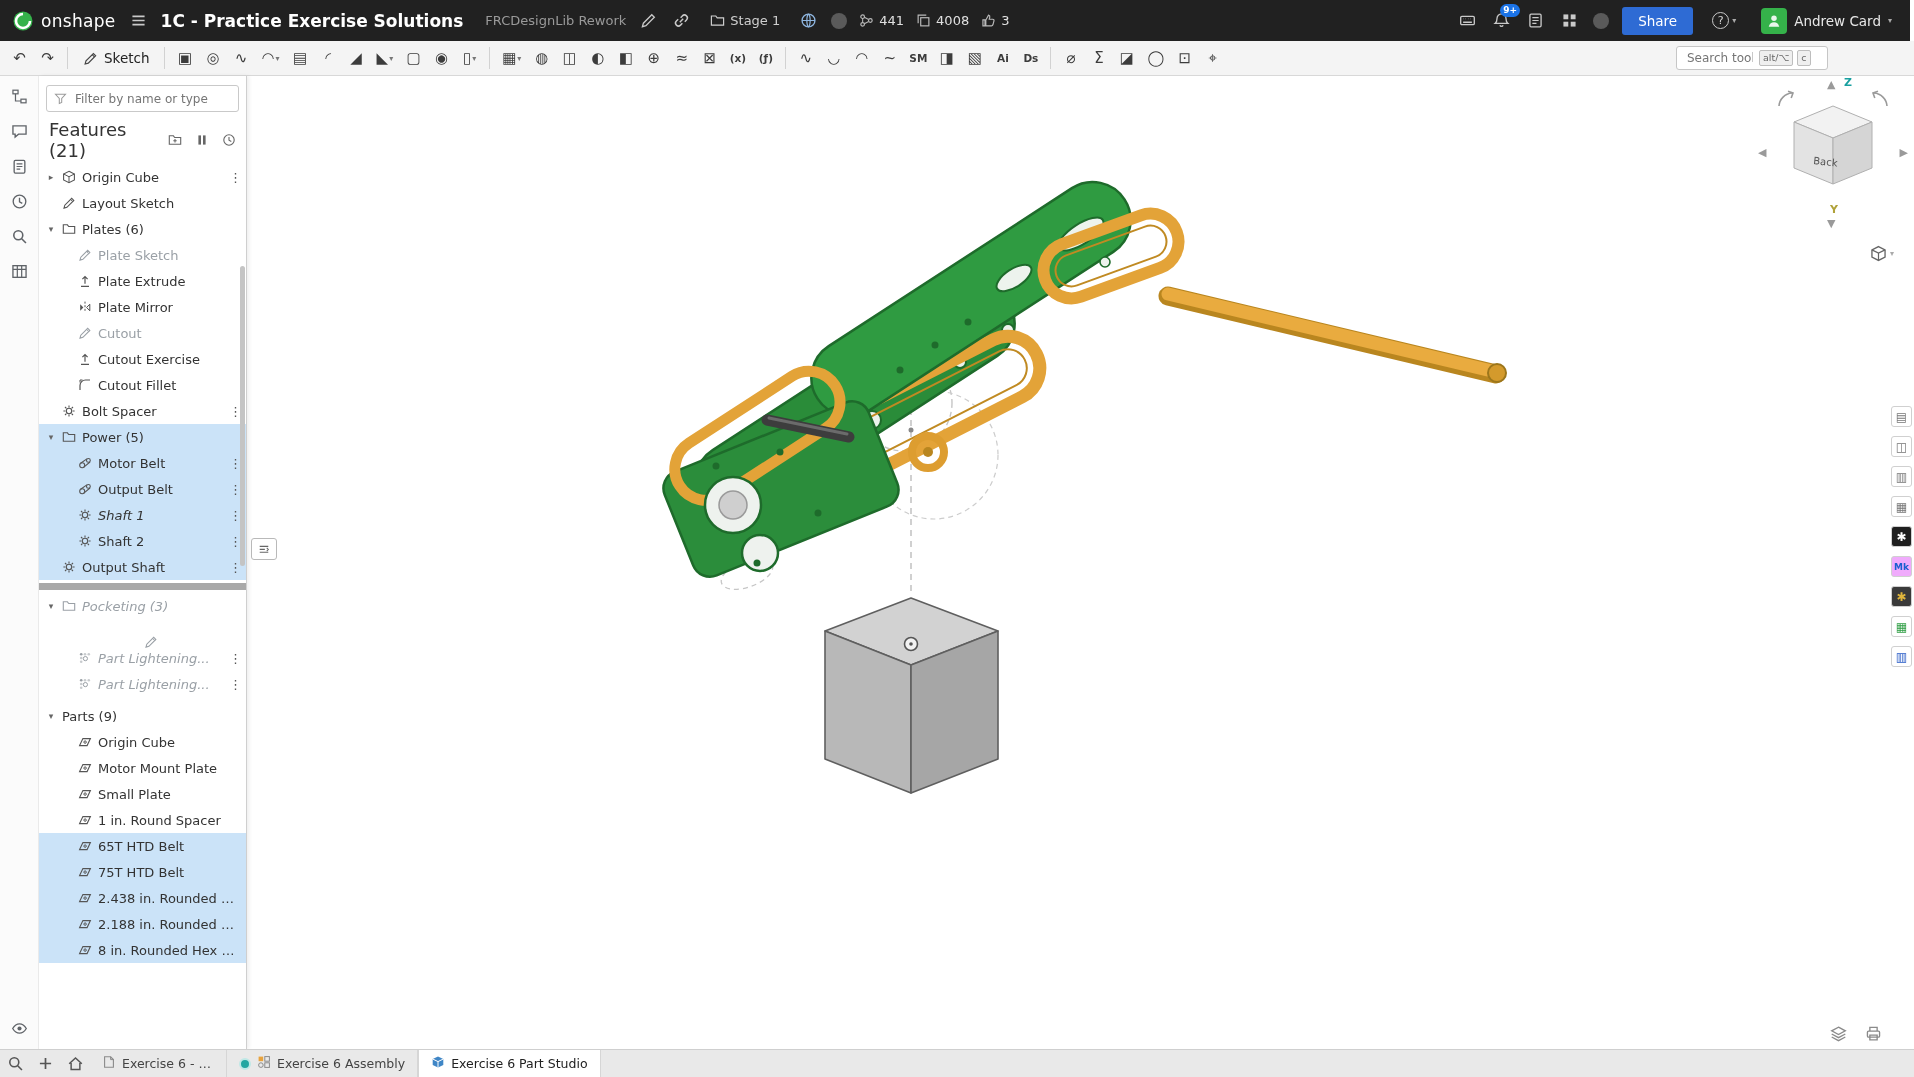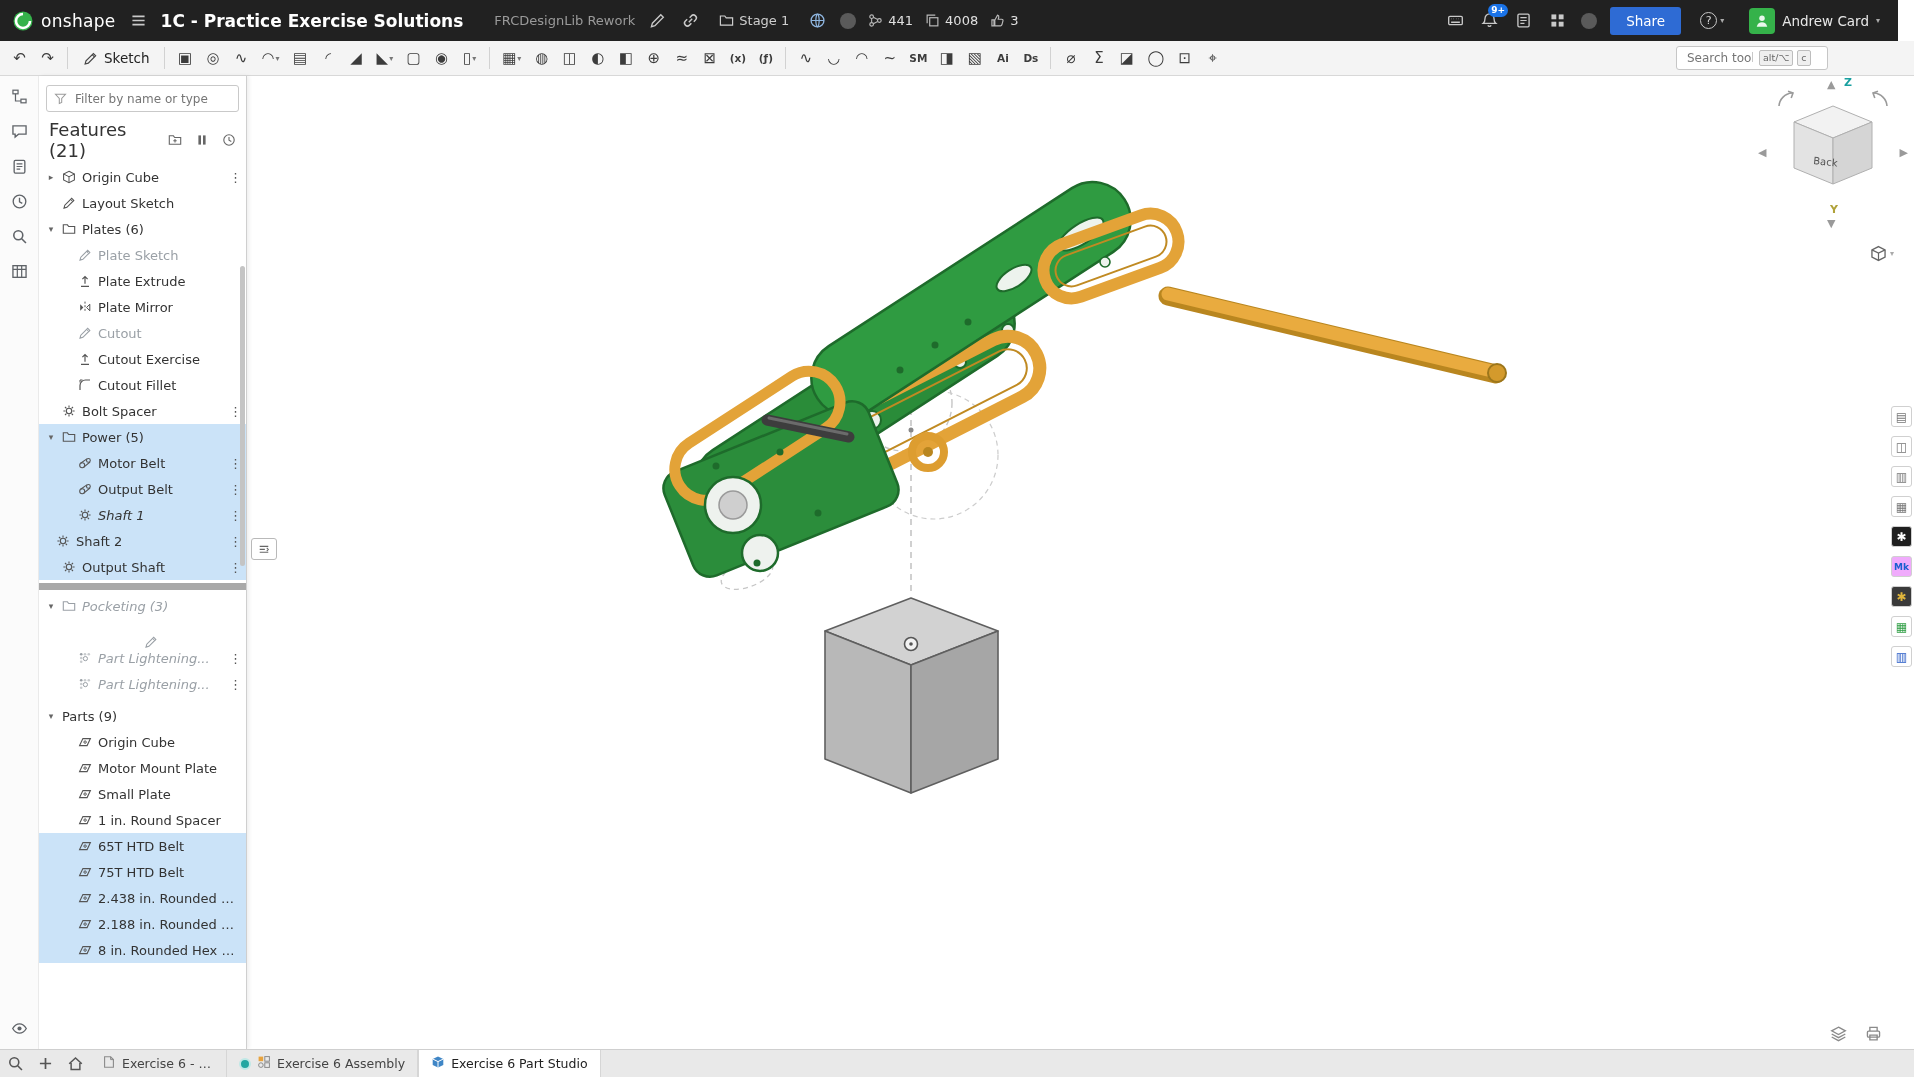--- a/index.html
+++ b/index.html
@@ -1,27 +1,27 @@
 <!DOCTYPE html>
 <html><head>
 <meta charset="utf-8">
 <style>
   html,body{margin:0;padding:0;background:#888;}
   *{box-sizing:border-box;font-family:"DejaVu Sans","Liberation Sans",sans-serif;user-select:none;}
   .app{position:relative;width:1914px;height:1077px;background:#fff;overflow:hidden;}
 
   
-  .topbar{position:absolute;top:0;left:0;right:16px;height:41px;background:#212121;display:flex;align-items:center;padding:0 12px;color:#e8e8e8;gap:12px;}
+  .topbar{position:absolute;top:0;left:0;right:4px;height:41px;background:#212121;display:flex;align-items:center;padding:0 12px;color:#e8e8e8;gap:12px;}
   .topbar svg{display:block;}
   .logo{display:flex;align-items:center;gap:7px;}
   .logo-text{color:#fff;font-size:17px;font-weight:500;letter-spacing:.3px;}
   .icbtn{background:none;border:none;color:#c9c9c9;display:flex;align-items:center;justify-content:center;padding:2px;cursor:pointer;}
   .icbtn svg{width:17px;height:17px;}
   .doc-title{color:#fff;font-size:17px;font-weight:700;white-space:nowrap;}
-  .doc-sub{color:#9a9a9a;font-size:13px;white-space:nowrap;margin-left:19px;}
+  .doc-sub{color:#9a9a9a;font-size:13px;white-space:nowrap;margin-left:10px;}
   .stage{display:flex;align-items:flex-start;gap:5px;color:#cfcfcf;font-size:13px;background:none;border:none;cursor:pointer;}
   .stage svg{width:15px;height:15px;}
   .stat{display:flex;align-items:center;gap:5px;font-size:13px;color:#e0e0e0;}
   .stat svg{width:15px;height:15px;color:#b9b9b9;}
   .tb-right{margin-left:auto;display:flex;align-items:center;gap:13px;}
   .bellwrap{position:relative;}
   .badge{position:absolute;top:-6px;right:-8px;background:#1a73e8;color:#fff;font-size:9px;line-height:1;padding:2px 3px;border-radius:7px;font-weight:700;}
   .share-btn{background:#2e6bd4;color:#fff;border:none;border-radius:3px;font-size:13.5px;padding:6px 16px;cursor:pointer;}
   .help-btn{display:flex;align-items:center;gap:3px;background:none;border:none;color:#d5d5d5;cursor:pointer;font-size:13px;}
   .qcirc{width:17px;height:17px;border:1.4px solid #c9c9c9;border-radius:50%;display:flex;align-items:center;justify-content:center;font-size:11px;}
@@ -554,21 +554,21 @@
             <span class="chev hide">▸</span>
             <span class="ric">
               <svg viewBox="0 0 14 14">
                 <circle cx="7" cy="7" r="2.7" fill="none" stroke="currentColor" stroke-width="1.1"></circle>
                 <path d="M7 1.4v2M7 10.6v2M1.4 7h2M10.6 7h2M3 3l1.4 1.4M9.6 9.6 11 11M11 3 9.6 4.4M4.4 9.6 3 11" stroke="currentColor" stroke-width="1.1"></path>
               </svg>
             </span>
             <span class="rlabel">Shaft 1</span>
             <span class="dots">⋮</span>
           </div>
-          <div class="trow sel" style="">
+          <div class="trow sel" style="padding-left: 22px;">
             <span class="chev hide">▸</span>
             <span class="ric">
               <svg viewBox="0 0 14 14">
                 <circle cx="7" cy="7" r="2.7" fill="none" stroke="currentColor" stroke-width="1.1"></circle>
                 <path d="M7 1.4v2M7 10.6v2M1.4 7h2M10.6 7h2M3 3l1.4 1.4M9.6 9.6 11 11M11 3 9.6 4.4M4.4 9.6 3 11" stroke="currentColor" stroke-width="1.1"></path>
               </svg>
             </span>
             <span class="rlabel">Shaft 2</span>
             <span class="dots">⋮</span>
           </div>

